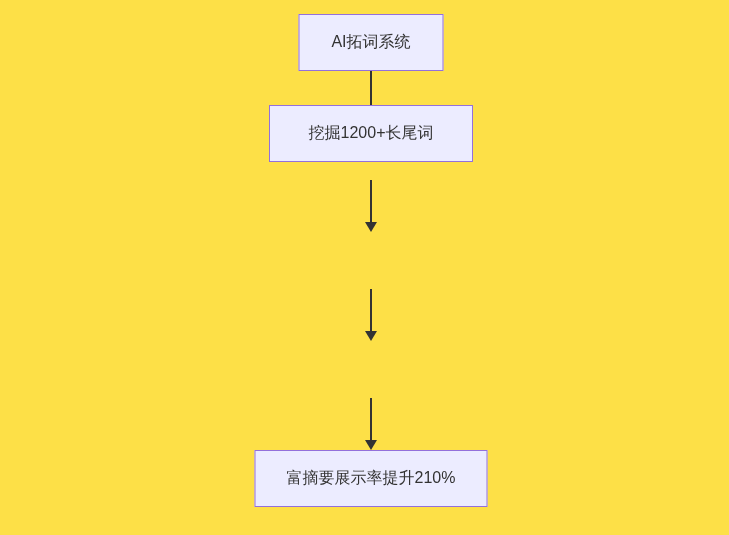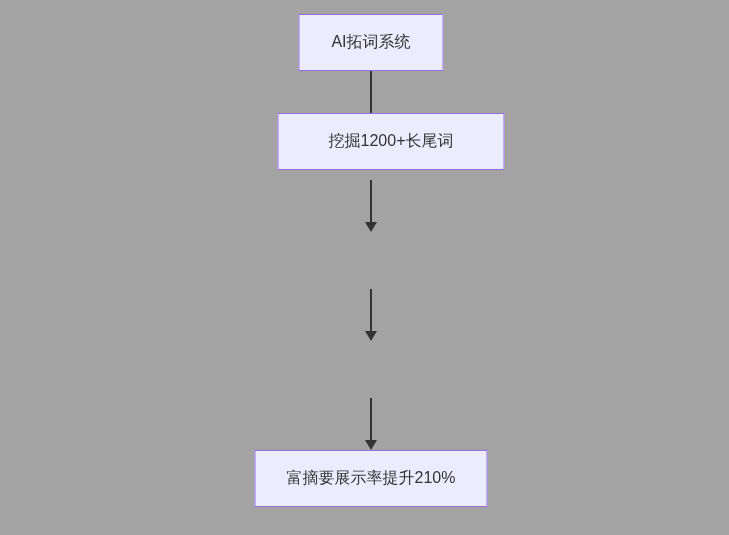--- a/index.html
+++ b/index.html
@@ -4,40 +4,40 @@
 <style>
   html, body {
     margin: 0;
     padding: 0;
     font-family: "Liberation Sans", "DejaVu Sans", sans-serif;
   }
   .canvas {
     position: relative;
     width: 729px;
     height: 535px;
-    background: #a3a3a3;
+    background: #fde047;
     overflow: hidden;
   }
   .flow-node {
     position: absolute;
     left: 371px;
     transform: translateX(-50%);
     height: 57px;
     box-sizing: border-box;
     background: #ececff;
     border: 1px solid #9370db;
     color: #333333;
     font-size: 16px;
     display: flex;
     align-items: center;
     justify-content: center;
     white-space: nowrap;
   }
   .flow-node.n1 { top: 14px;  width: 145px; }
-  .flow-node.n2 { top: 113px; width: 227px; margin-left: 20px; }
+  .flow-node.n2 { top: 105px; width: 204px; }
   .flow-node.n3 { top: 232px; width: 221px; }
   .flow-node.n4 { top: 341px; width: 214px; }
   .flow-node.n5 { top: 450px; width: 233px; }
 
   .flow-edge {
     position: absolute;
     left: 371px;
     transform: translateX(-50%);
     width: 12px;
     height: 52px;

